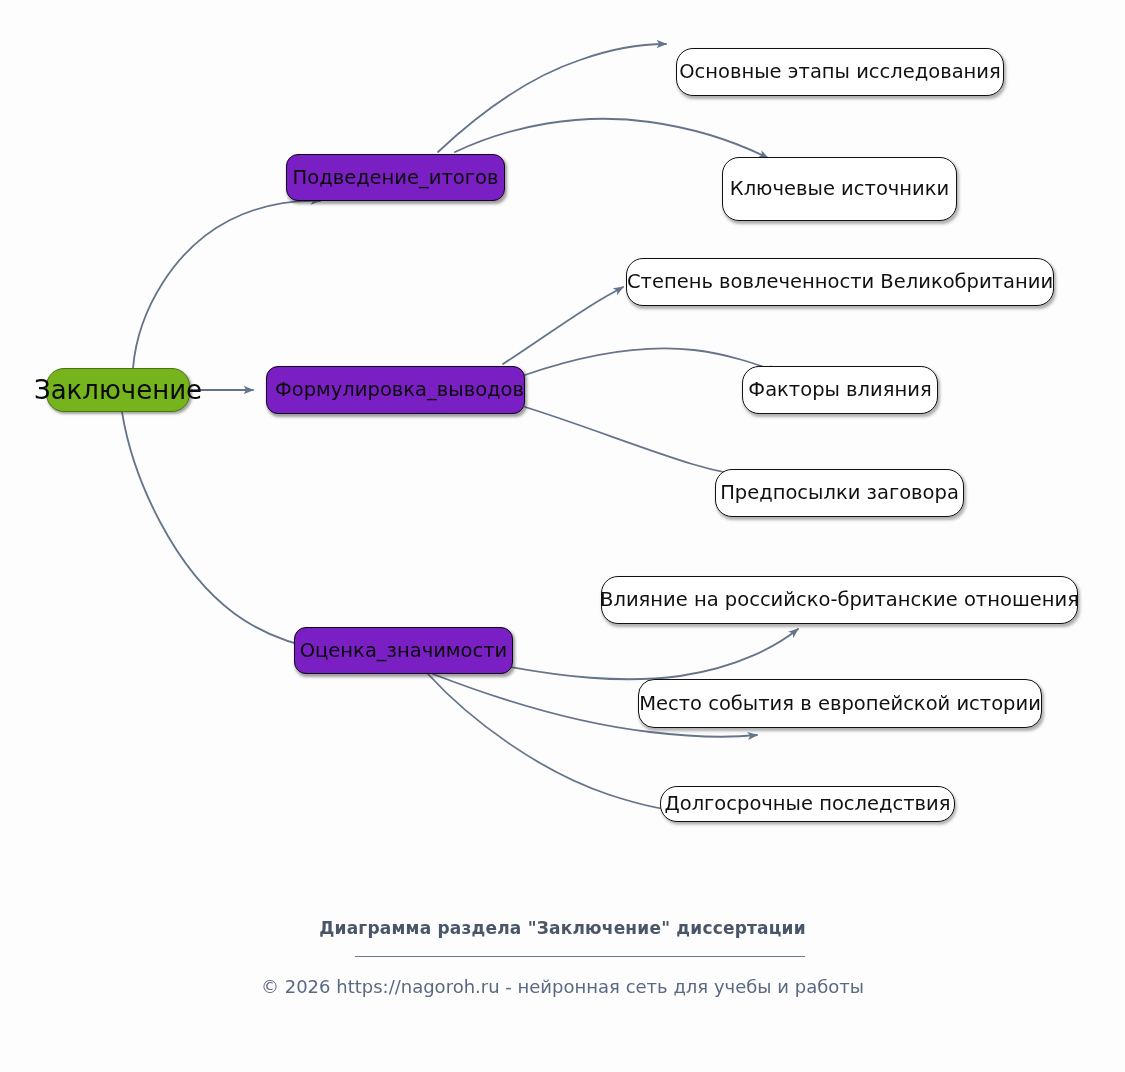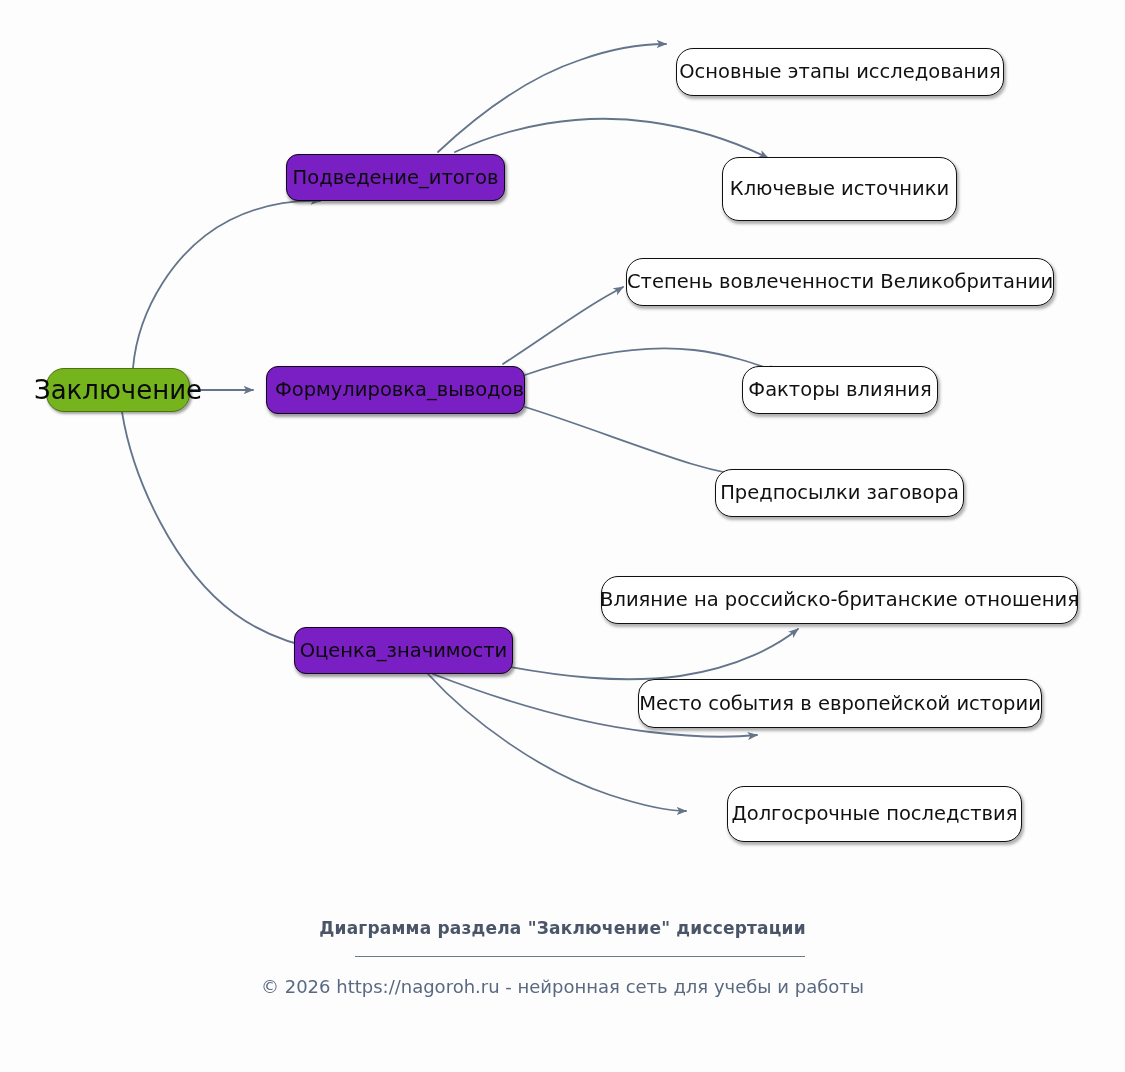--- a/index.html
+++ b/index.html
@@ -155,21 +155,21 @@
       </div>
       <div class="node branch" style="left: 286px; top: 627px; width: 219px; height: 47px; background: rgb(122, 31, 196); border-color: rgb(18, 0, 24); margin-left: 8px;">
         <span class="node-label">Оценка_значимости</span>
       </div>
       <div class="node leaf" style="left: 601px; top: 576px; width: 477px; height: 48px;">
         <span class="node-label">Влияние на российско-британские отношения</span>
       </div>
       <div class="node leaf" style="left: 638px; top: 679px; width: 404px; height: 49px; border-radius: 16px;">
         <span class="node-label">Место события в европейской истории</span>
       </div>
-      <div class="node leaf" style="left: 727px; top: 786px; width: 295px; height: 56px;">
+      <div class="node leaf" style="left: 660px; top: 786px; width: 295px; height: 36px;">
         <span class="node-label">Долгосрочные последствия</span>
       </div>
     </div>
 
   <div id="footer">
     <div class="caption" style="top: 918px; color: rgb(74, 85, 104);">Диаграмма раздела "Заключение" диссертации</div>
     <div class="divider" style="left: 355px; width: 450px; top: 956px;"></div>
     <div class="copyright" style="top: 976px; color: rgb(89, 105, 130);">© 2026 https://nagoroh.ru - нейронная сеть для учебы и работы</div>
   </div>
 </div>

